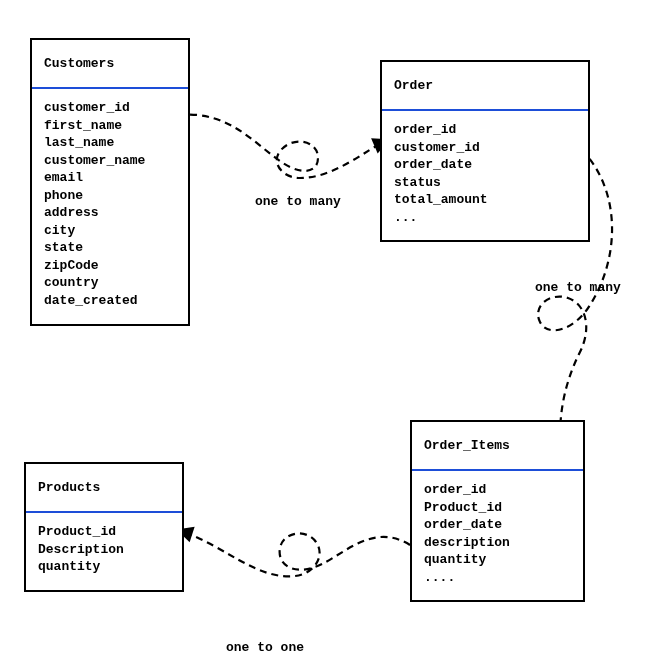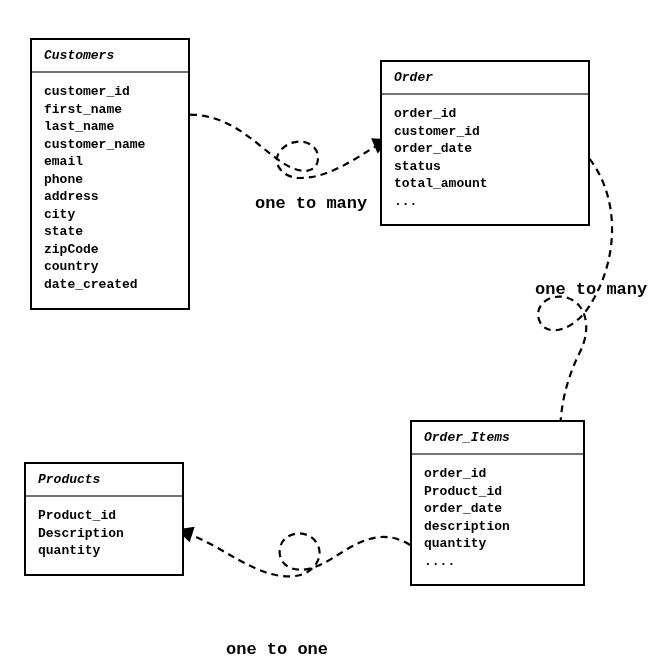--- a/index.html
+++ b/index.html
@@ -13,37 +13,36 @@
     color: #000;
     position: relative;
   }
   .entity {
     position: absolute;
     border: 2px solid #000;
     background: #fff;
     box-sizing: border-box;
   }
   .entity-header {
-    border-bottom: 2px solid #737373;
-    padding: 8px 12px;
+    border-bottom: 2px solid #1d4ed8;
+    padding: 16px 12px;
     font-weight: bold;
-    font-style: italic;
   }
   .entity-body {
     padding: 10px 12px 14px 12px;
   }
   .entity-body div {
     font-weight: bold;
     line-height: 1.35;
     white-space: nowrap;
   }
   .rel-label {
     position: absolute;
     font-weight: bold;
-    font-size: 17px;
+    font-size: 13px;
   }
   svg.connectors {
     position: absolute;
     left: 0;
     top: 0;
     width: 671px;
     height: 662px;
     pointer-events: none;
   }
 </style>

